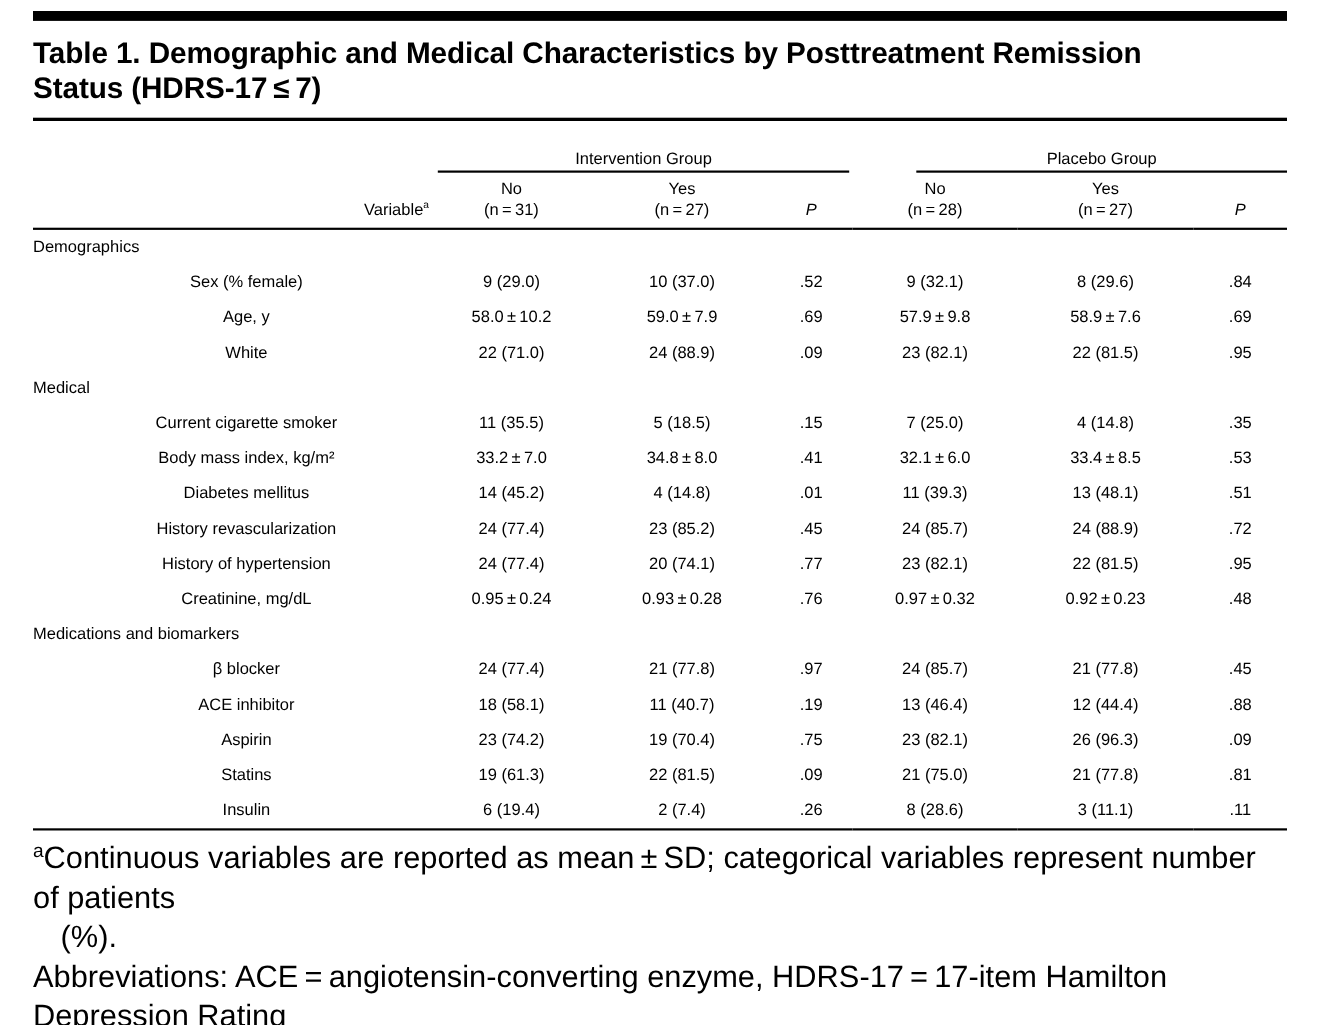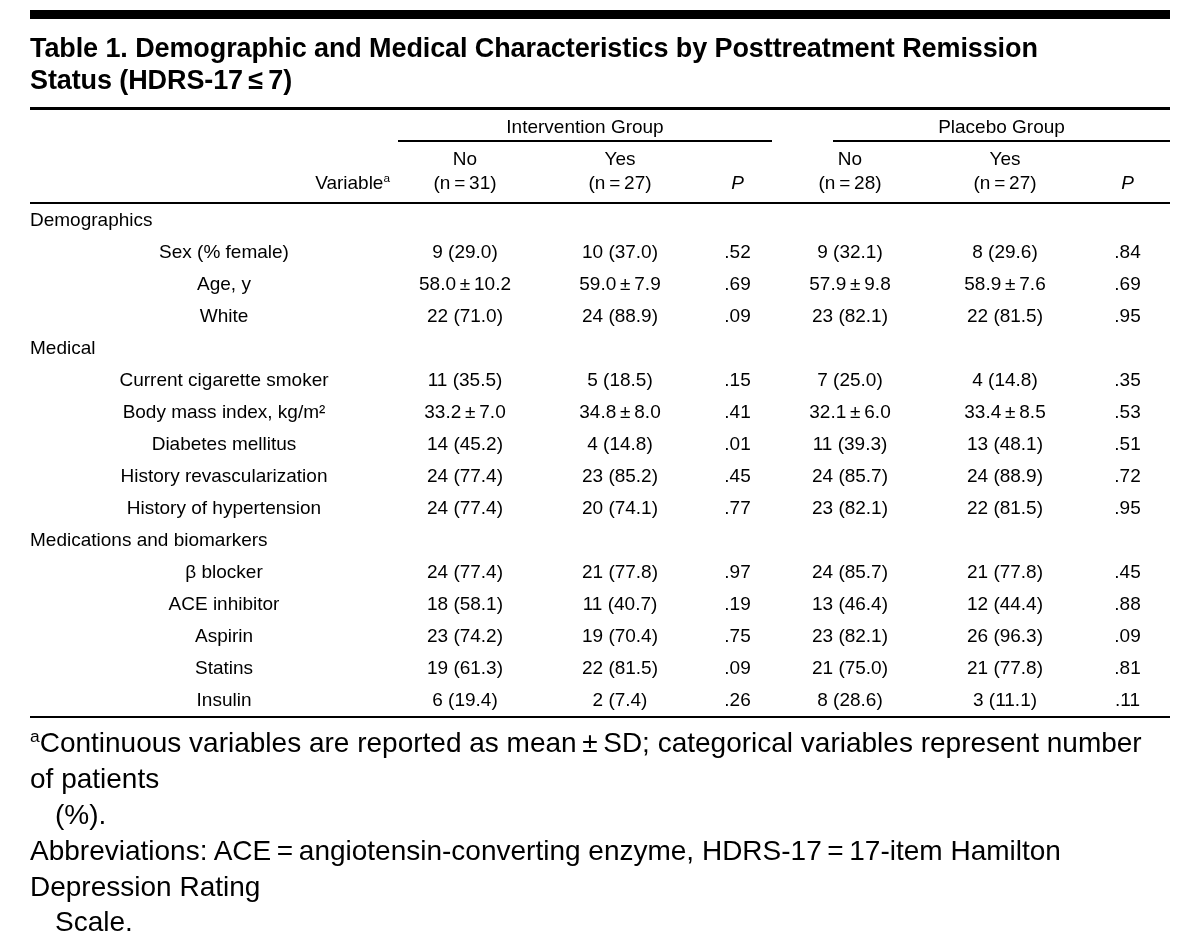--- a/index.html
+++ b/index.html
@@ -24,21 +24,22 @@
     font-weight: 700;
     line-height: 1.18;
     margin: 14px 0 10px 0;
     letter-spacing: -0.1px;
   }
 
   table.char-table {
     width: 100%;
     border-collapse: collapse;
     table-layout: fixed;
-    font-size: 19px;
+    font-size: 15px;
+    margin-top: 20px;
   }
   thead th {
     font-weight: 400;
     vertical-align: bottom;
     padding: 0;
   }
   .spanner {
     text-align: center;
     border-bottom: 2px solid #000;
     padding: 6px 0 2px 0;
@@ -207,20 +208,29 @@
         <tr>
           <td class="item-label">History of hypertension</td>
           <td class="val">24 (77.4)</td>
           <td class="val">20 (74.1)</td>
           <td class="val">.77</td>
           <td class="val">23 (82.1)</td>
           <td class="val">22 (81.5)</td>
           <td class="val">.95</td>
         </tr>
         <tr>
+          <td class="item-label">Creatinine, mg/dL</td>
+          <td class="val">0.95 ± 0.24</td>
+          <td class="val">0.93 ± 0.28</td>
+          <td class="val">.76</td>
+          <td class="val">0.97 ± 0.32</td>
+          <td class="val">0.92 ± 0.23</td>
+          <td class="val">.48</td>
+        </tr>
+        <tr>
           <td colspan="7" class="section-label">Medications and biomarkers</td>
         </tr>
         <tr>
           <td class="item-label">β blocker</td>
           <td class="val">24 (77.4)</td>
           <td class="val">21 (77.8)</td>
           <td class="val">.97</td>
           <td class="val">24 (85.7)</td>
           <td class="val">21 (77.8)</td>
           <td class="val">.45</td>

